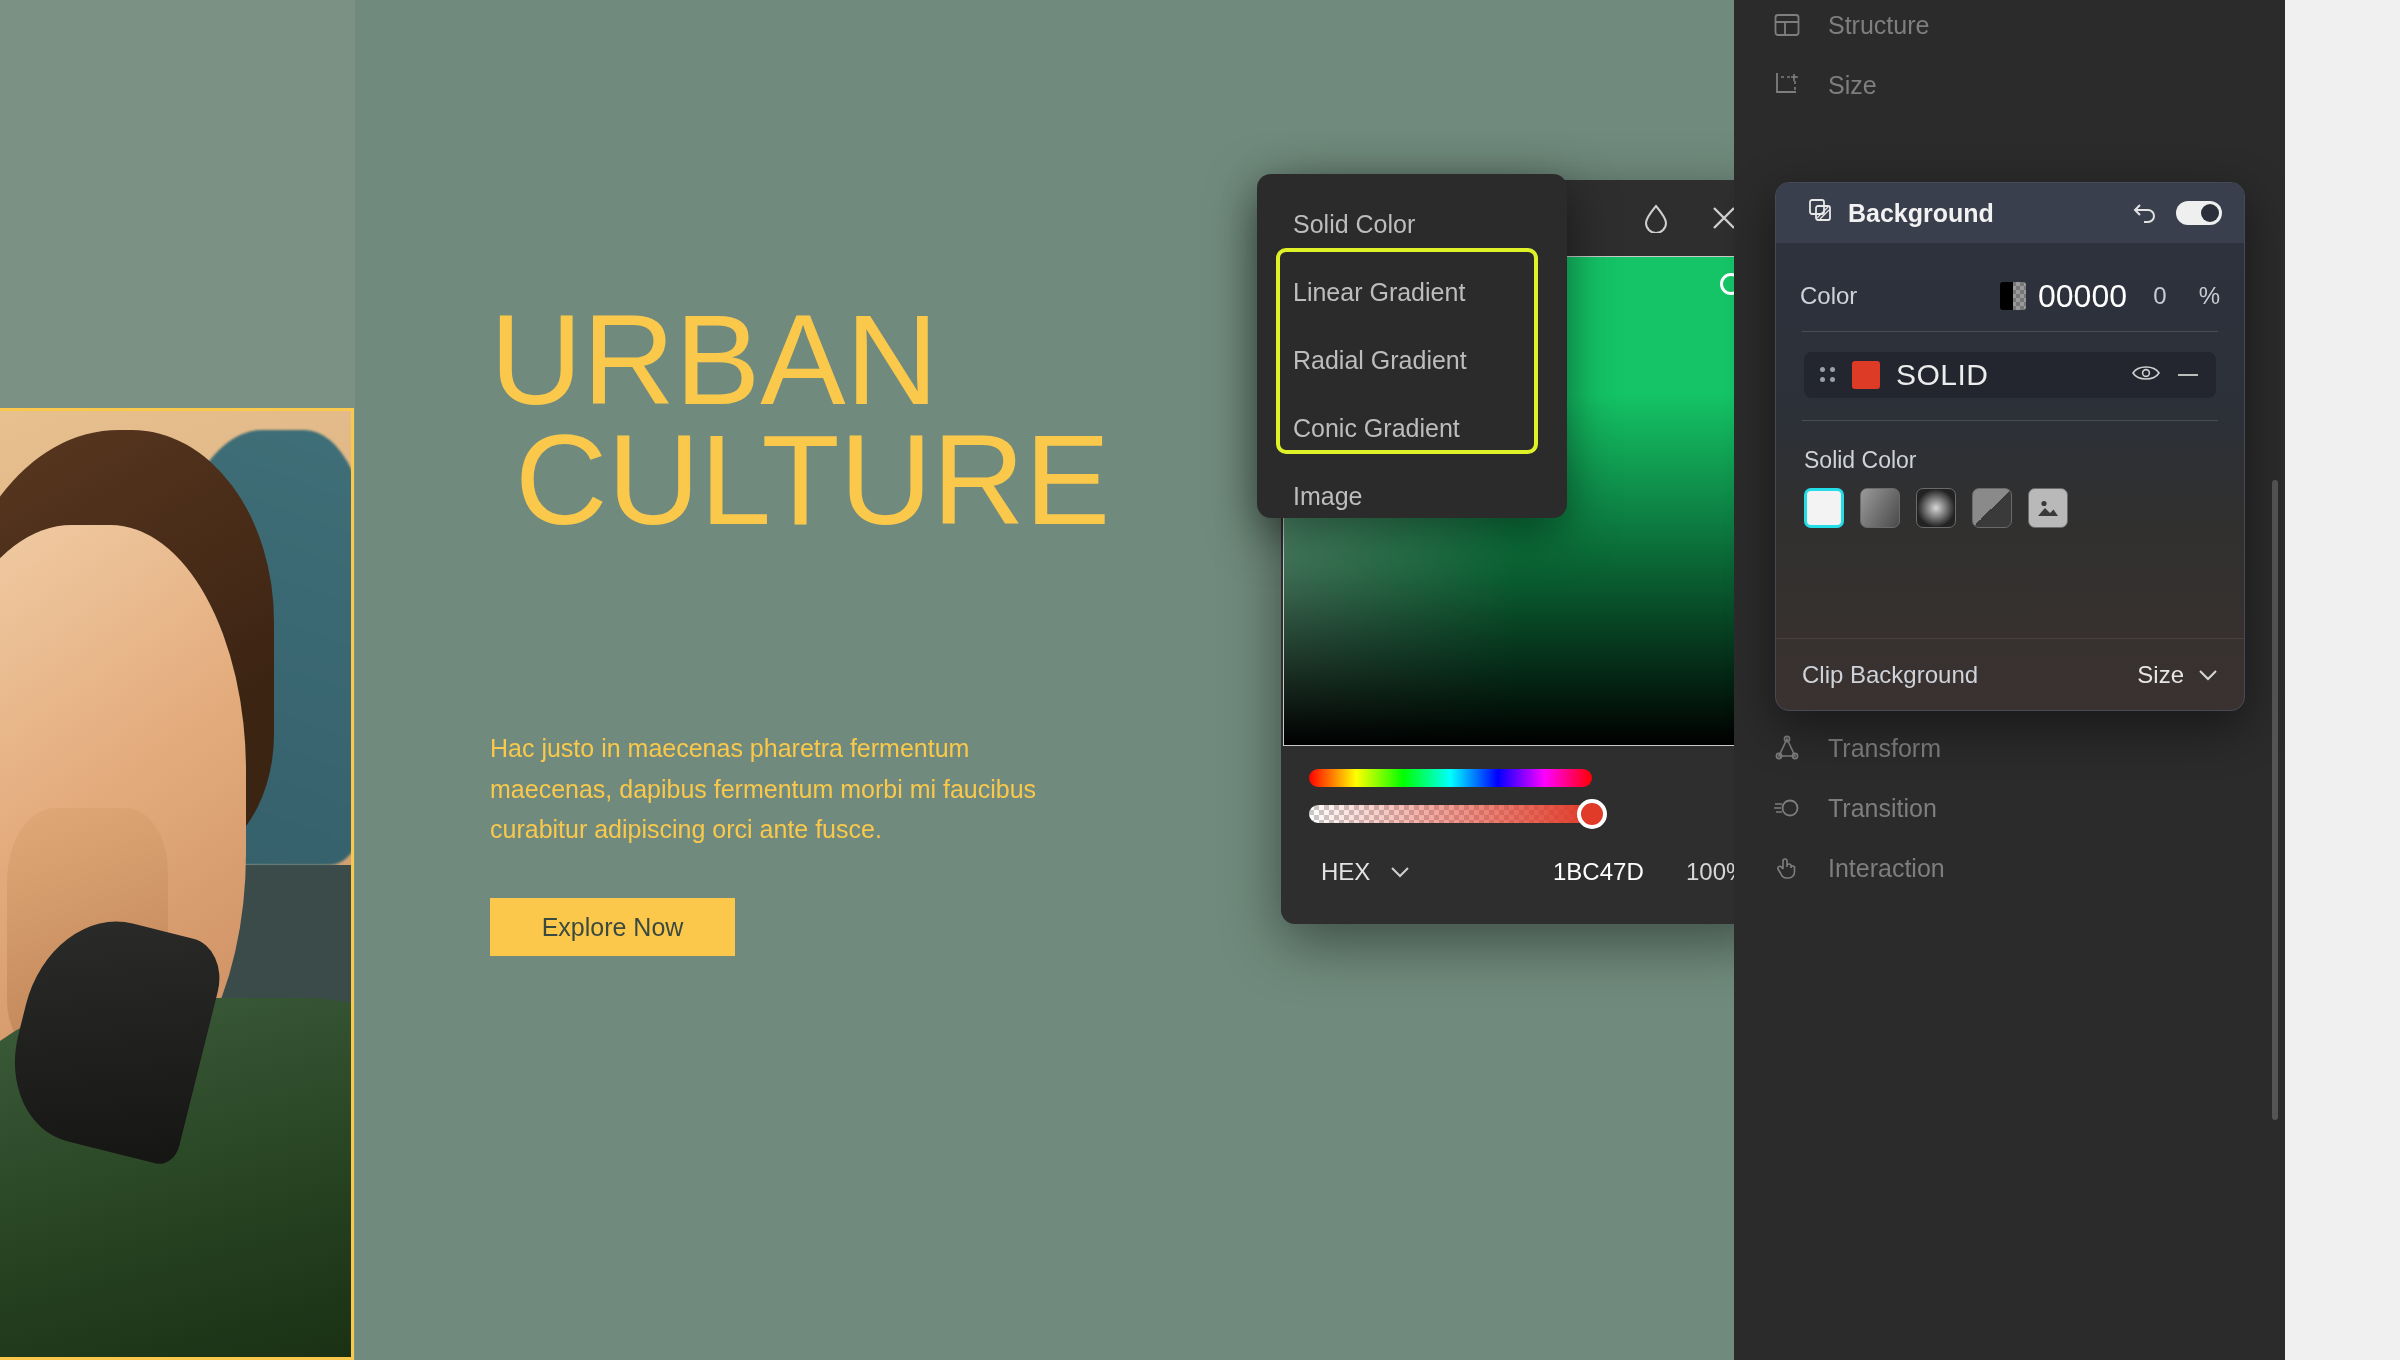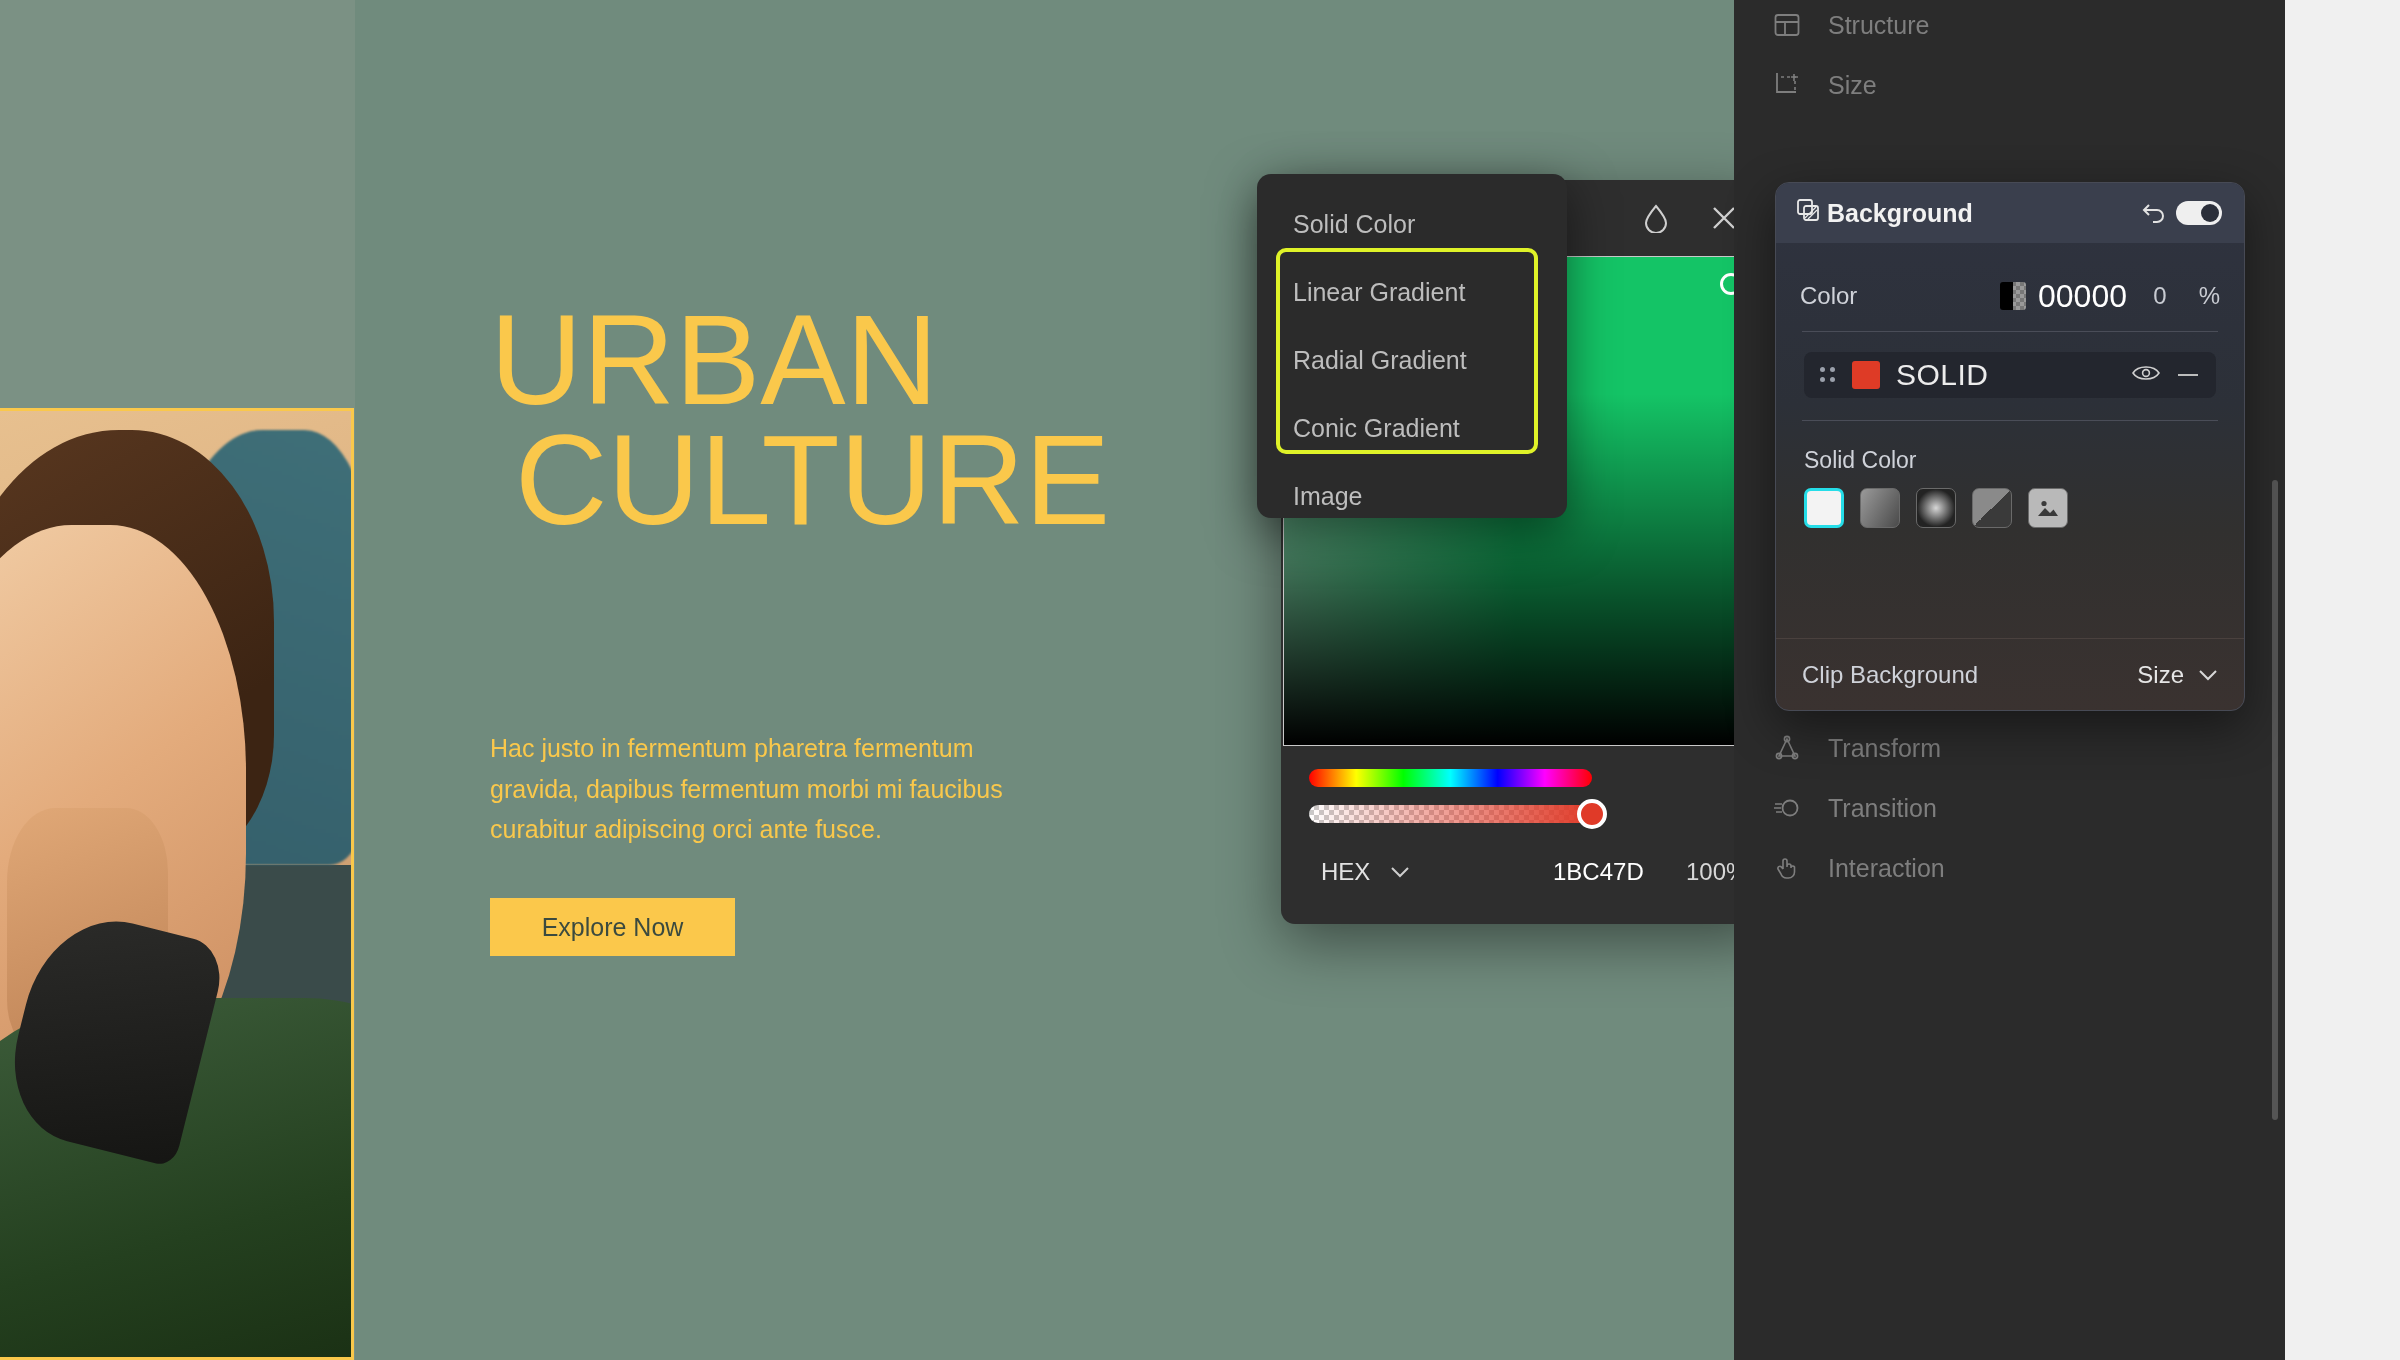--- a/index.html
+++ b/index.html
@@ -215,23 +215,23 @@
   .bgpanel {
     position:absolute; left: 1775px; top: 182px;
     width: 470px; height: 529px;
     border-radius: 14px;
     background: linear-gradient(180deg,#2f3340 0%,#2c3038 42%,#31302f 66%,#3a3230 100%);
     box-shadow: 0 16px 48px rgba(0,0,0,.45);
     border: 1px solid #474a55;
     overflow: hidden;
   }
   .bg-head {
-    height: 60px; display:flex; align-items:center; padding: 0 22px 0 20px;
+    height: 60px; display:flex; align-items:center; padding: 0 22px 0 32px;
     background: #3a3f4d;
-    gap: 5px;
+    gap: 14px;
   }
   .bg-title { color:#f2f2f2; font-size: 25px; font-weight: 700; flex: 1; }
   .toggle {
     width: 46px; height: 24px; border-radius: 12px; background: #efefef;
     position: relative; cursor: pointer; border: none;
   }
   .toggle::after {
     content:""; position:absolute; right: 3px; top: 3px;
     width: 18px; height: 18px; border-radius: 50%; background:#2b2f3a;
   }
@@ -300,21 +300,21 @@
       <div class="ph-neck"></div>
       <div class="ph-jacket"></div>
       <div class="ph-collar"></div>
     </div>
 
     <div class="hero-title">
       <span class="l1">URBAN</span>
       <span class="l2">CULTURE</span>
     </div>
 
-    <p class="hero-body">Hac justo in fermentum pharetra fermentum gravida, dapibus fermentum morbi mi faucibus curabitur adipiscing orci ante fusce.</p>
+    <p class="hero-body">Hac justo in maecenas pharetra fermentum maecenas, dapibus fermentum morbi mi faucibus curabitur adipiscing orci ante fusce.</p>
 
     <button class="hero-btn">Explore Now</button>
   </div>
 
   <div class="picker">
     <div class="picker-head">
       <button class="ic-btn">
         <svg width="26" height="30" viewBox="0 0 26 30">
             <path d="M13 3 C13 3 3 15 3 20 a10 10 0 0 0 20 0 C23 15 13 3 13 3 Z" fill="none" stroke="#cfcfcf" stroke-width="2"></path>
           </svg>

